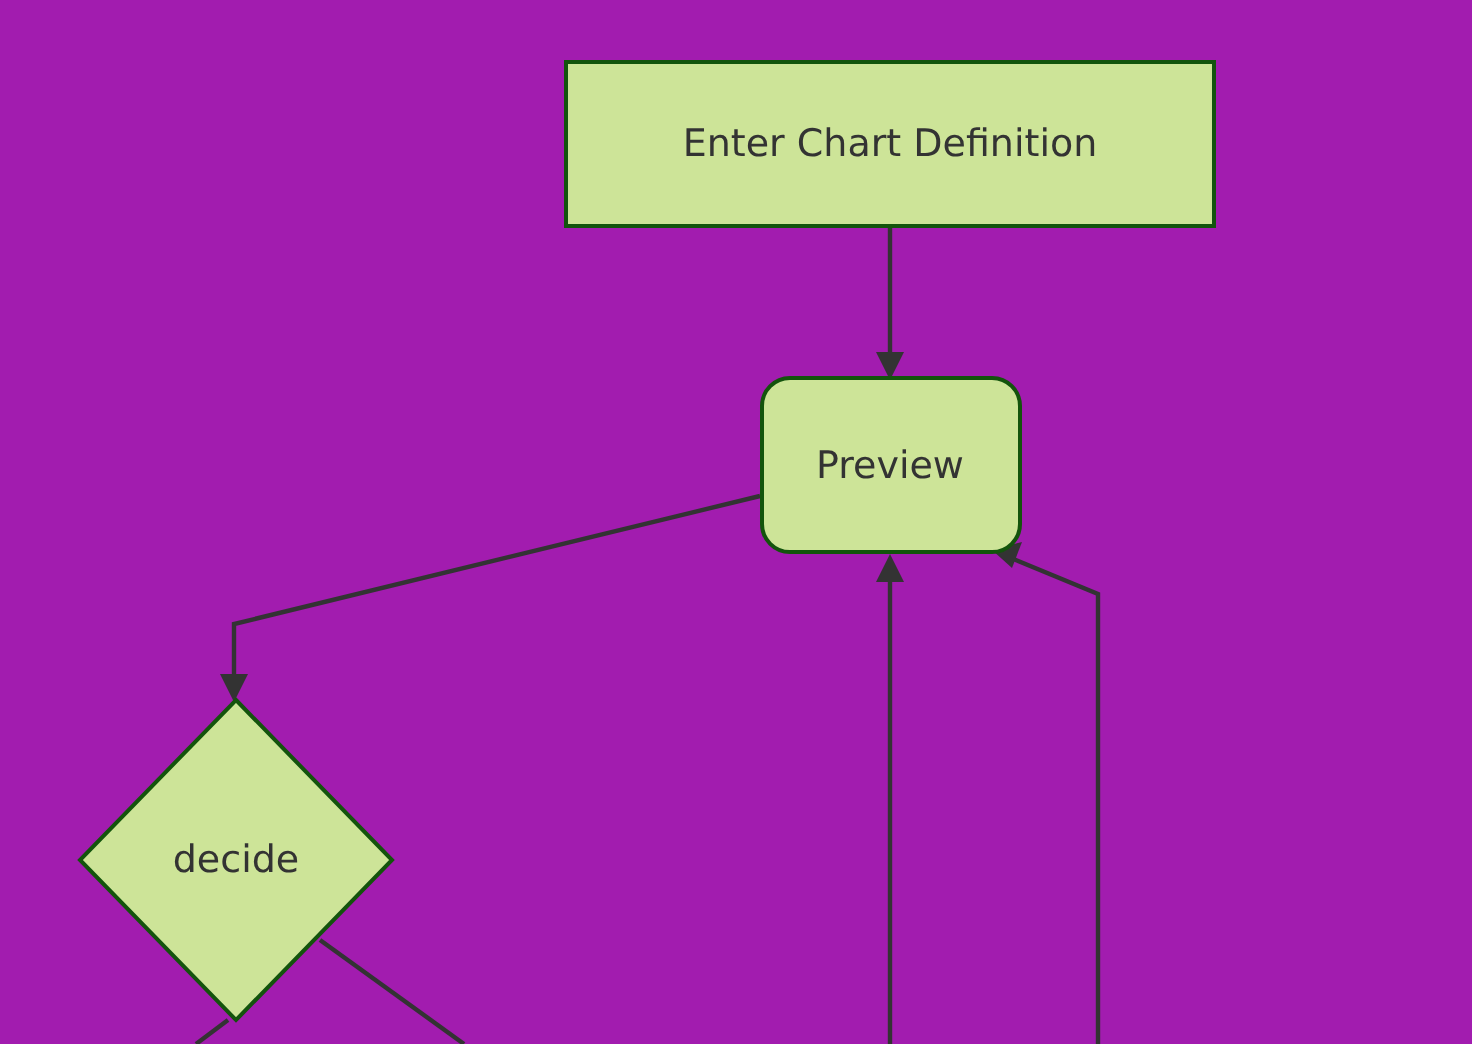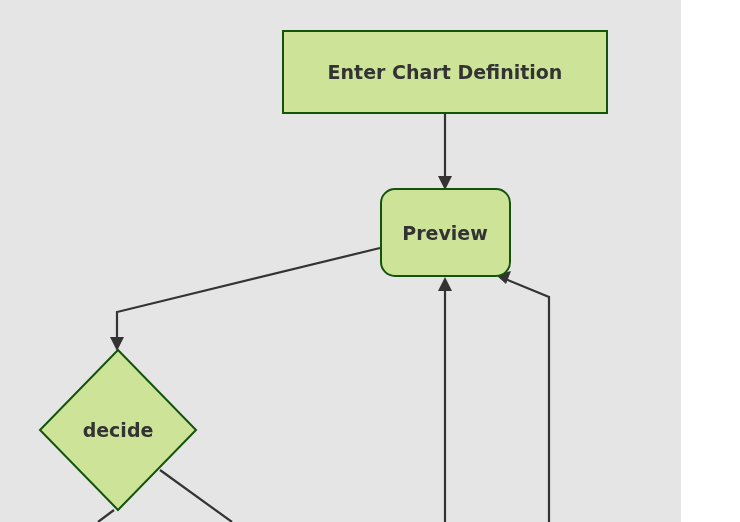--- a/index.html
+++ b/index.html
@@ -5,25 +5,24 @@
   html, body {
     margin: 0;
     padding: 0;
     background: #ffffff;
   }
   body {
     font-family: "DejaVu Sans", sans-serif;
   }
   #canvas {
     position: relative;
-    width: 681px;
+    width: 736px;
     height: 522px;
-    background: #e5e5e5;
+    background: #a21caf;
     overflow: hidden;
-    font-weight: bold;
   }
   #flow-svg {
     position: absolute;
     top: 0;
     left: 0;
     width: 740px;
     height: 522px;
     display: block;
   }
   .node-shape {

